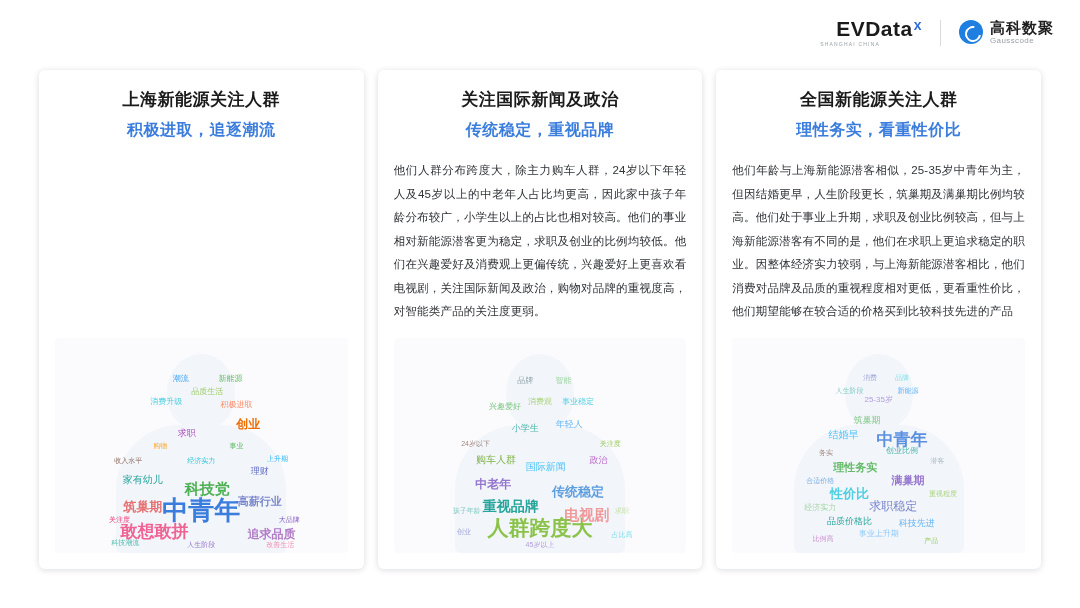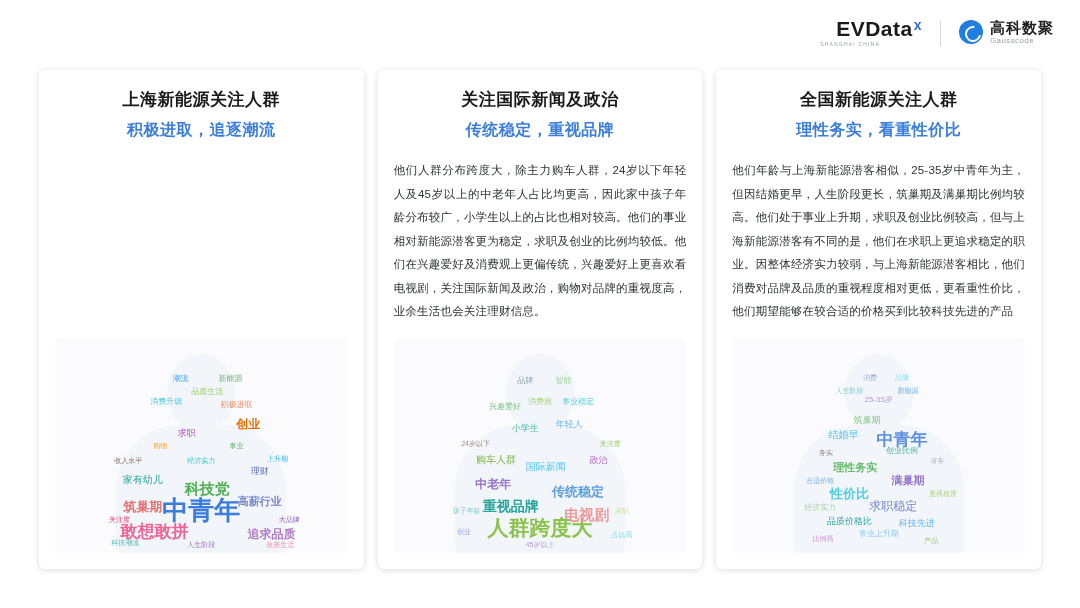--- a/index.html
+++ b/index.html
@@ -238,21 +238,21 @@
             <span class="w" style="left: 50%; top: 96%; font-size: 7px; color: rgb(149, 117, 205); font-weight: normal;">人生阶段</span>
             <span class="w" style="left: 24%; top: 95%; font-size: 7px; color: rgb(77, 182, 172); font-weight: normal;">科技潮流</span>
             <span class="w" style="left: 77%; top: 96%; font-size: 7px; color: rgb(244, 143, 177); font-weight: normal;">改善生活</span>
           </div>
       </div>
     </div>
 
     <div class="card">
       <div class="card-title">关注国际新闻及政治</div>
       <div class="card-subtitle">传统稳定，重视品牌</div>
-      <div class="card-body">他们人群分布跨度大，除主力购车人群，24岁以下年轻人及45岁以上的中老年人占比均更高，因此家中孩子年龄分布较广，小学生以上的占比也相对较高。他们的事业相对新能源潜客更为稳定，求职及创业的比例均较低。他们在兴趣爱好及消费观上更偏传统，兴趣爱好上更喜欢看电视剧，关注国际新闻及政治，购物对品牌的重视度高，业余生活也会关注理财信息。</div>
+      <div class="card-body">他们人群分布跨度大，除主力购车人群，24岁以下年轻人及45岁以上的中老年人占比均更高，因此家中孩子年龄分布较广，小学生以上的占比也相对较高。他们的事业相对新能源潜客更为稳定，求职及创业的比例均较低。他们在兴趣爱好及消费观上更偏传统，兴趣爱好上更喜欢看电视剧，关注国际新闻及政治，购物对品牌的重视度高，对智能类产品的关注度更弱。</div>
       <div class="wordcloud-wrap">
         <div class="wordcloud" id="wc1">
           <div class="silhouette">
             <div class="sil-head"></div>
             <div class="sil-body"></div>
           </div>
         <span class="w" style="left: 50%; top: 88%; font-size: 21px; color: rgb(139, 195, 74); font-weight: bold;">人群跨度大</span>
             <span class="w" style="left: 40%; top: 78%; font-size: 14px; color: rgb(38, 166, 154); font-weight: bold;">重视品牌</span>
             <span class="w" style="left: 63%; top: 71%; font-size: 13px; color: rgb(92, 158, 224); font-weight: bold;">传统稳定</span>
             <span class="w" style="left: 34%; top: 68%; font-size: 12px; color: rgb(149, 117, 205); font-weight: bold;">中老年</span>

